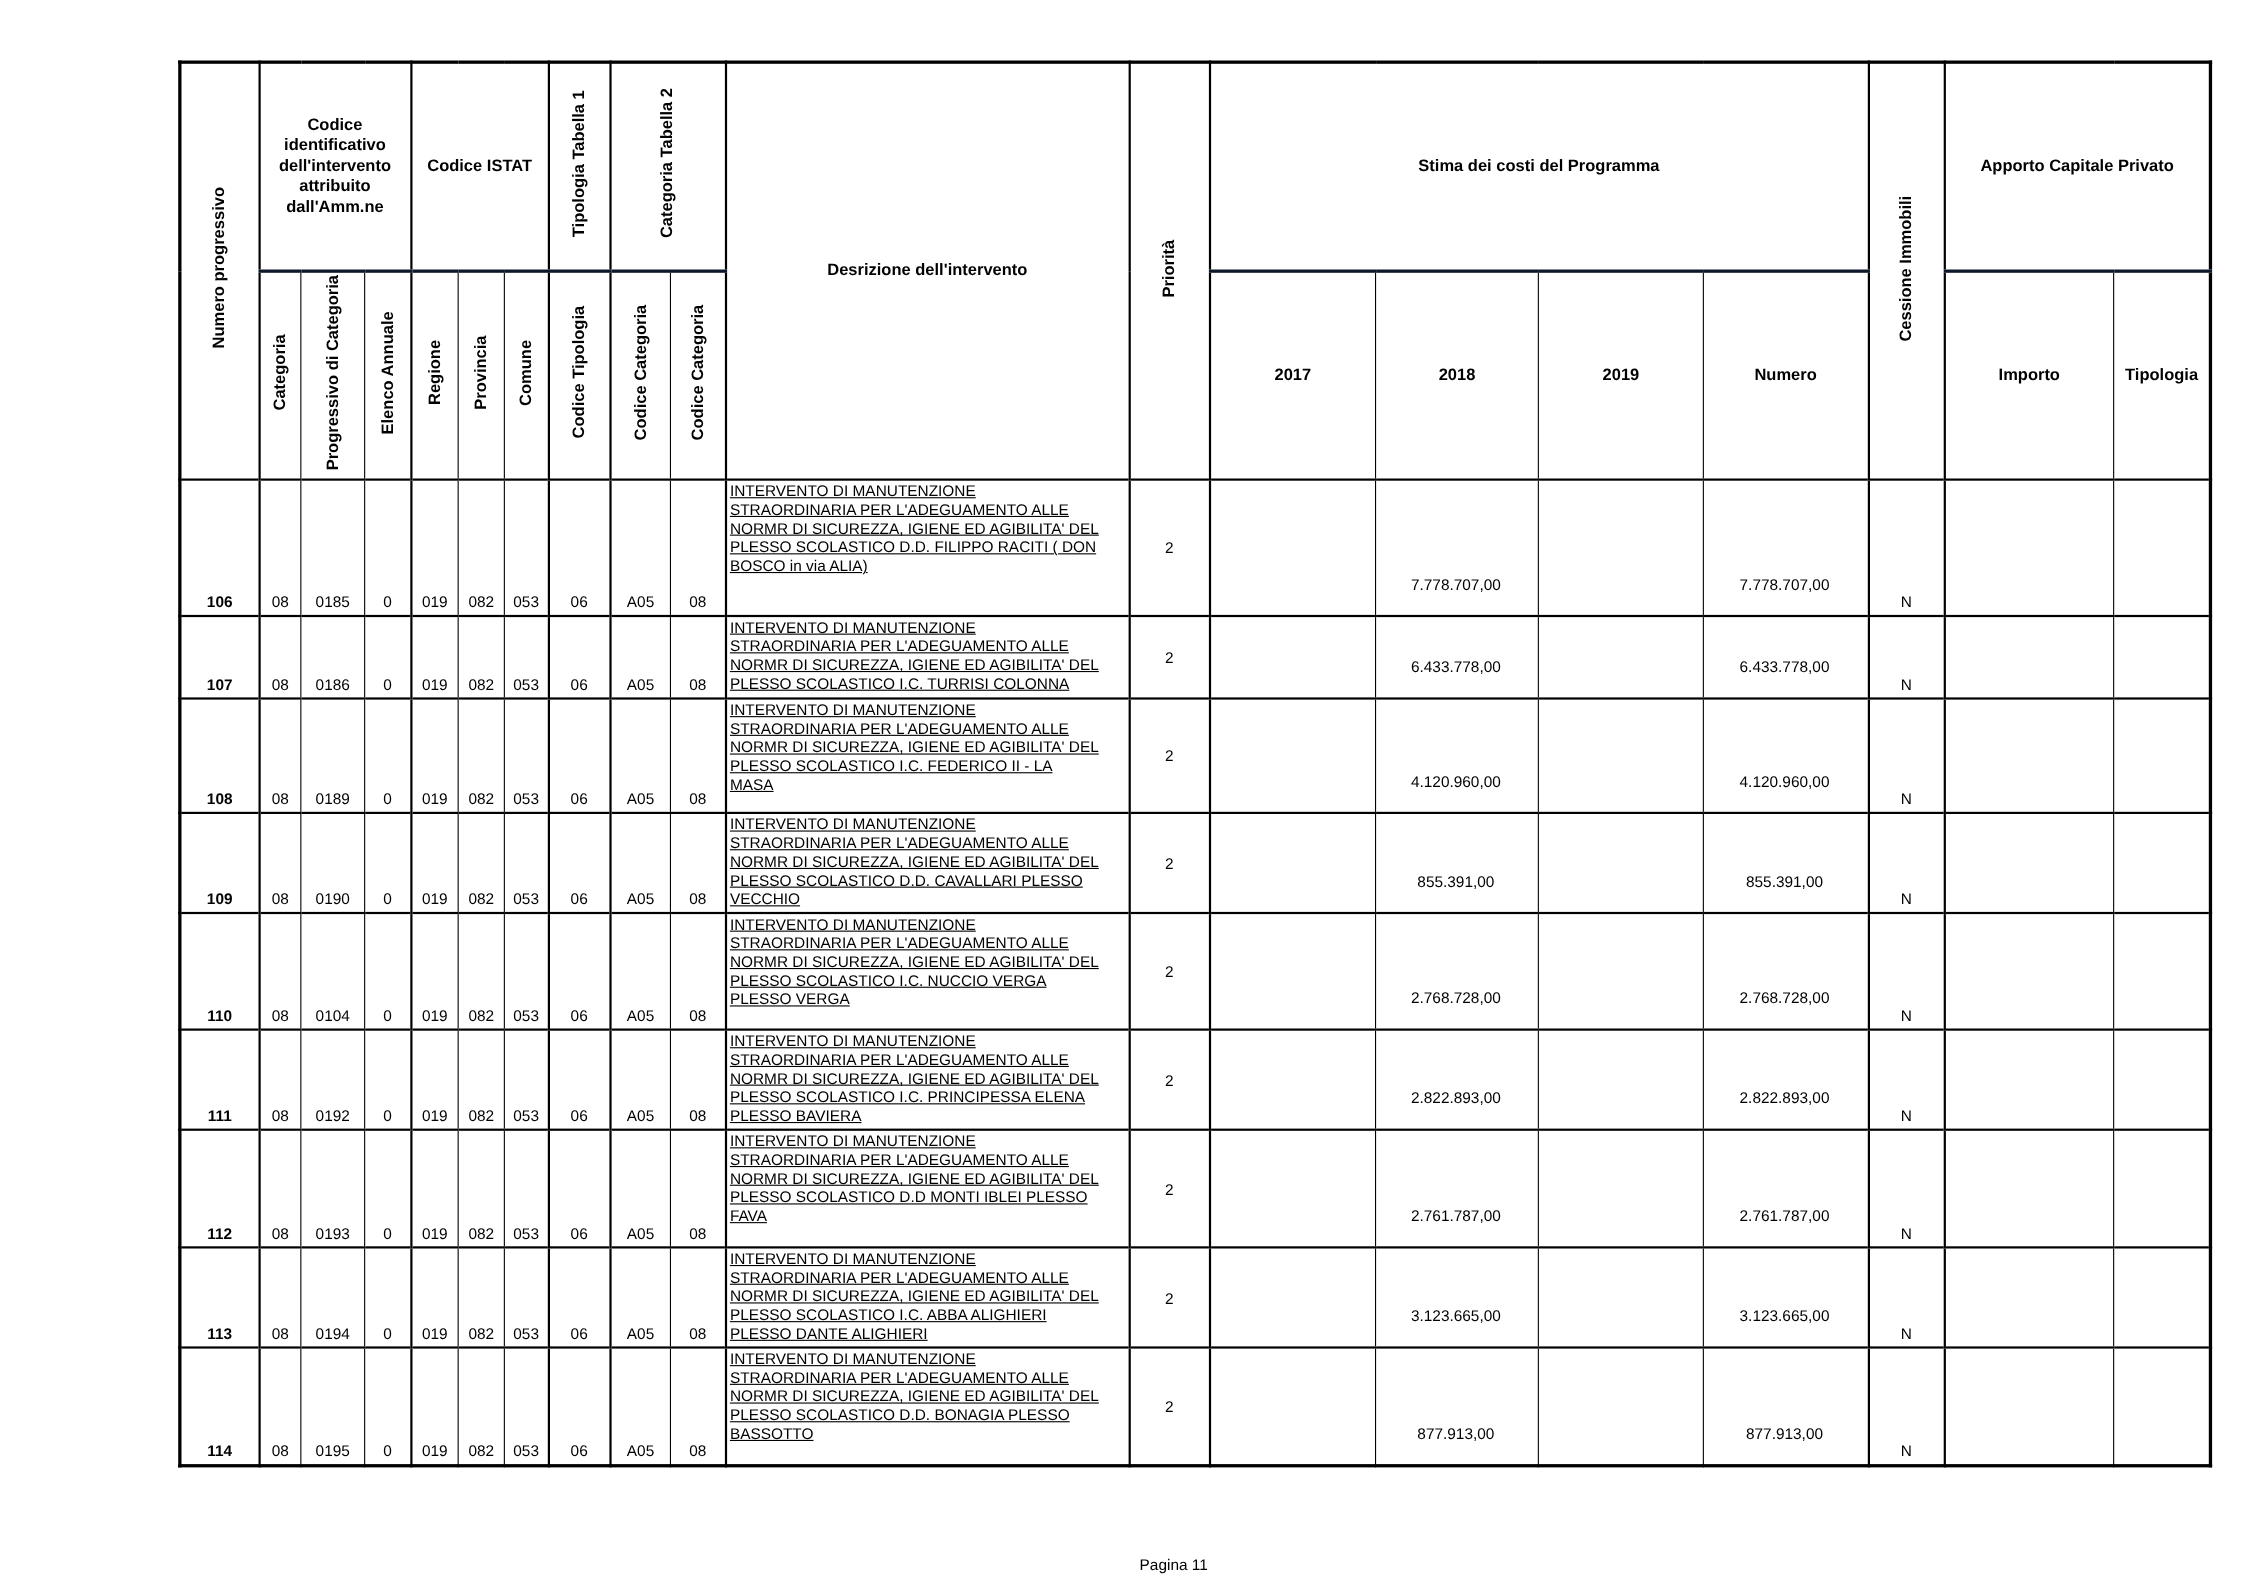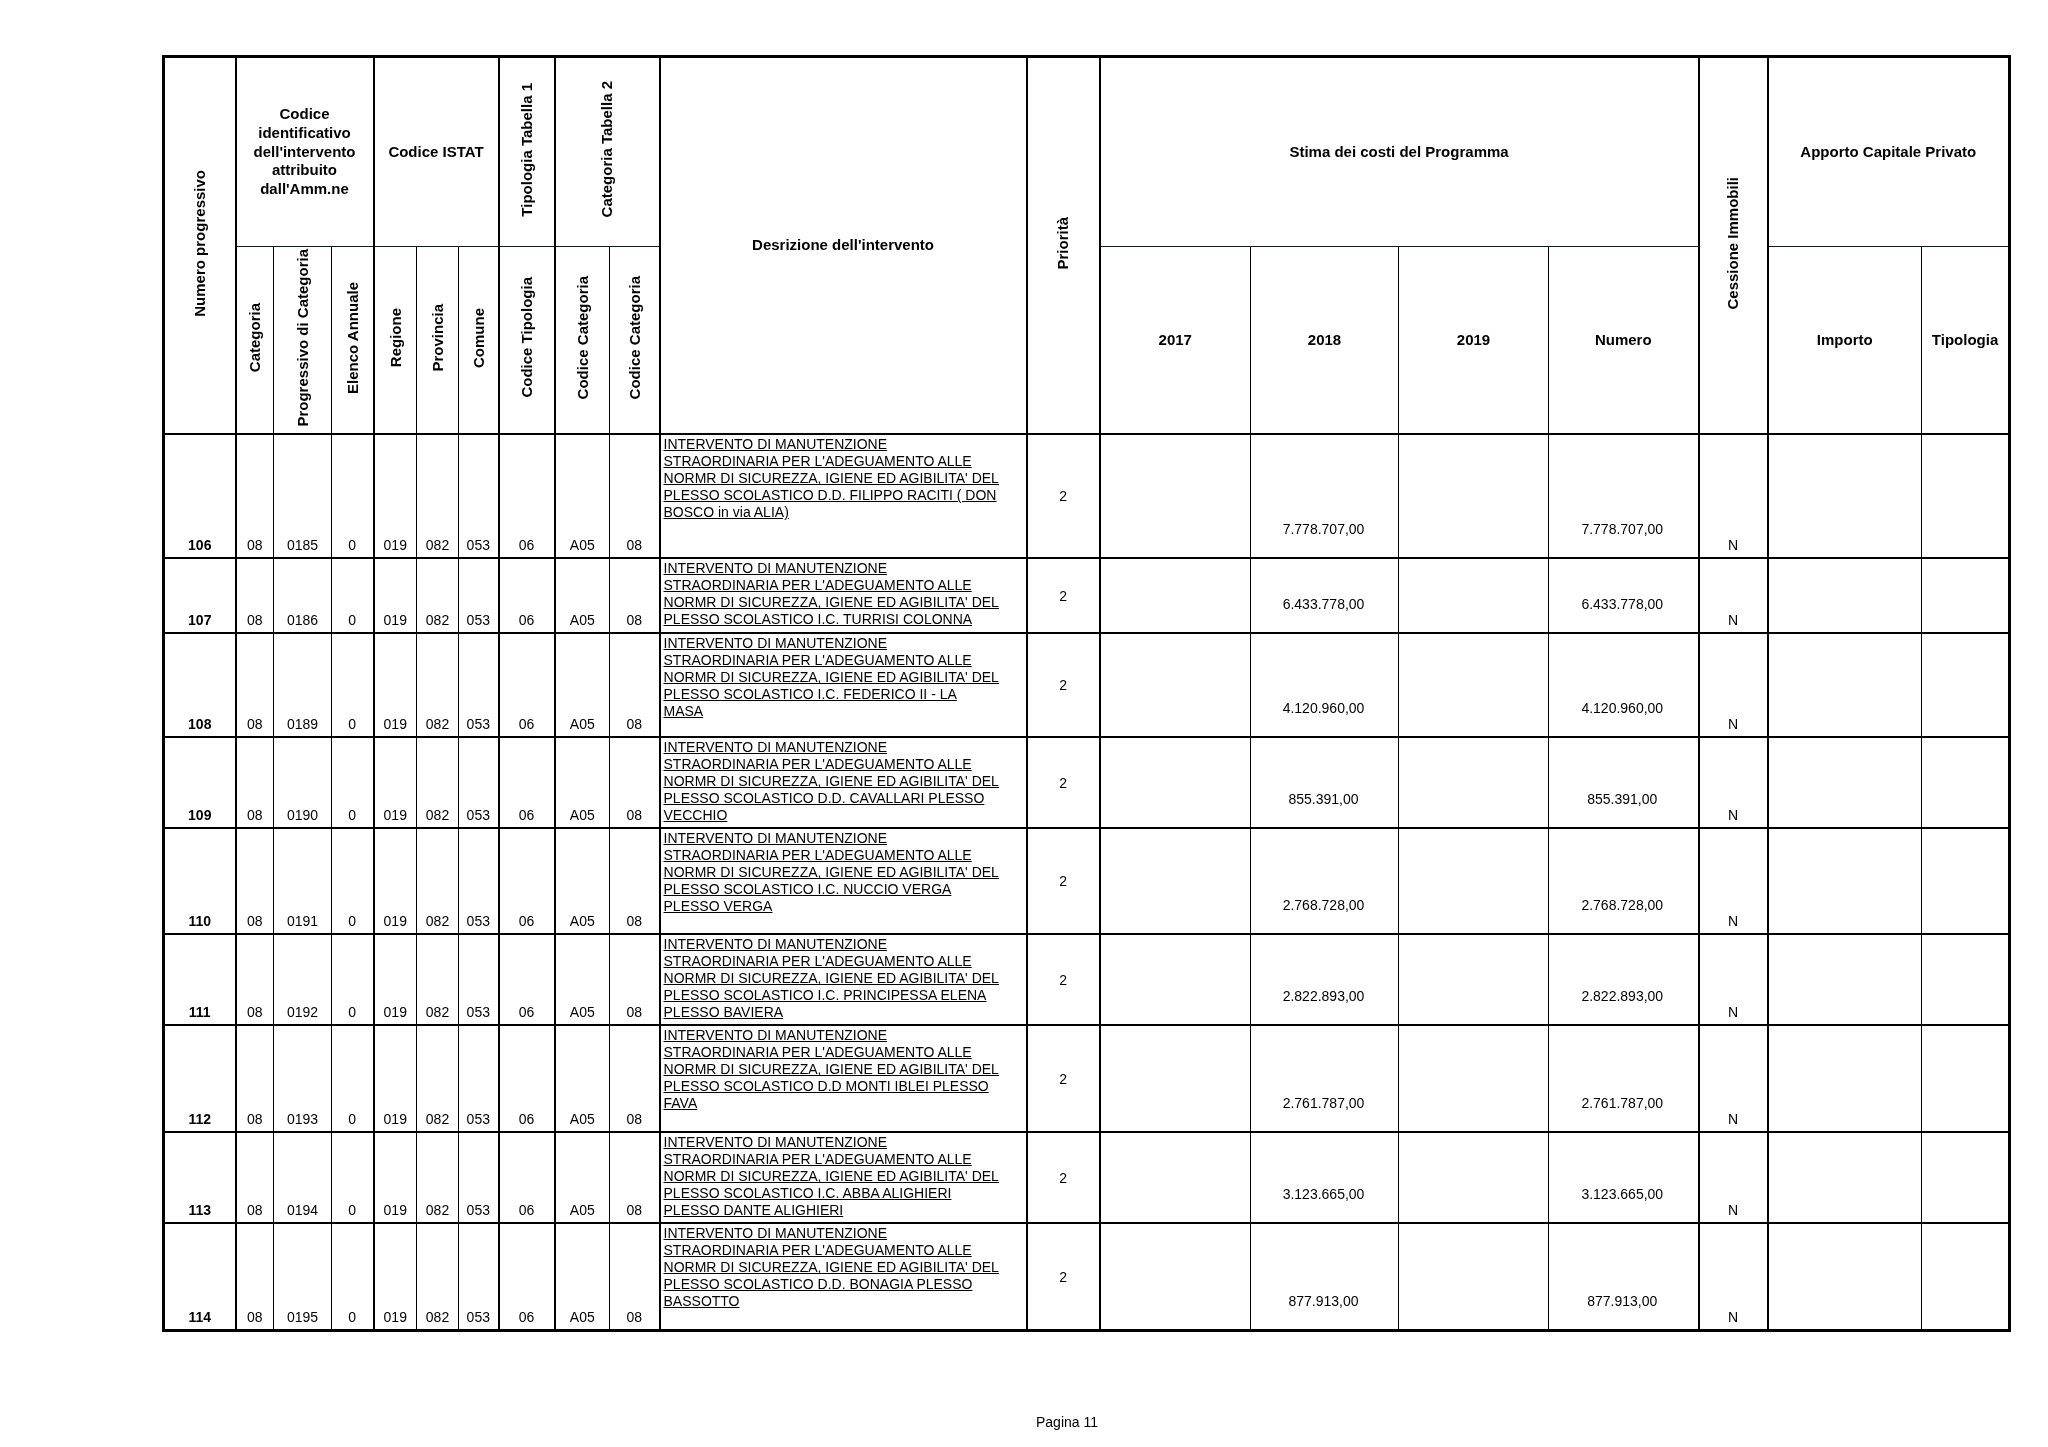--- a/index.html
+++ b/index.html
@@ -25,21 +25,21 @@
   thead th {
     font-weight:bold;
     font-size:15px;
     line-height:1.25;
     text-align:center;
     vertical-align:middle;
     padding:2px 3px;
   }
   thead tr.band1 { height:190px; }
   thead tr.band2 { height:167px; }
-  thead tr.band2 th { border-top:1px solid #0f172a; }
+  thead tr.band2 th { border-top:3px solid #0f172a; }
   thead th.span2 { border-top:none; }
 
   .vt {
     writing-mode:vertical-rl;
     transform:rotate(180deg);
     display:inline-block;
     line-height:1.15;
     white-space:normal;
     max-height:100%;
   }
@@ -237,21 +237,21 @@
     <td class="money bl1">855.391,00</td>
     <td class="money bl1"></td>
     <td class="money bl1">855.391,00</td>
     <td class="cess bl2">N</td>
     <td class="money bl2"></td>
     <td class="code bl1"></td>
   </tr>
       <tr>
     <td class="num">110</td>
     <td class="code bl2">08</td>
-    <td class="code bl1">0191</td>
+    <td class="code bl1">0104</td>
     <td class="code bl1">0</td>
     <td class="code bl2">019</td>
     <td class="code bl1">082</td>
     <td class="code bl1">053</td>
     <td class="code bl2">06</td>
     <td class="code bl2">A05</td>
     <td class="code bl1">08</td>
     <td class="desc bl2">INTERVENTO DI MANUTENZIONE
 STRAORDINARIA PER L'ADEGUAMENTO ALLE
 NORMR DI SICUREZZA, IGIENE ED AGIBILITA' DEL

